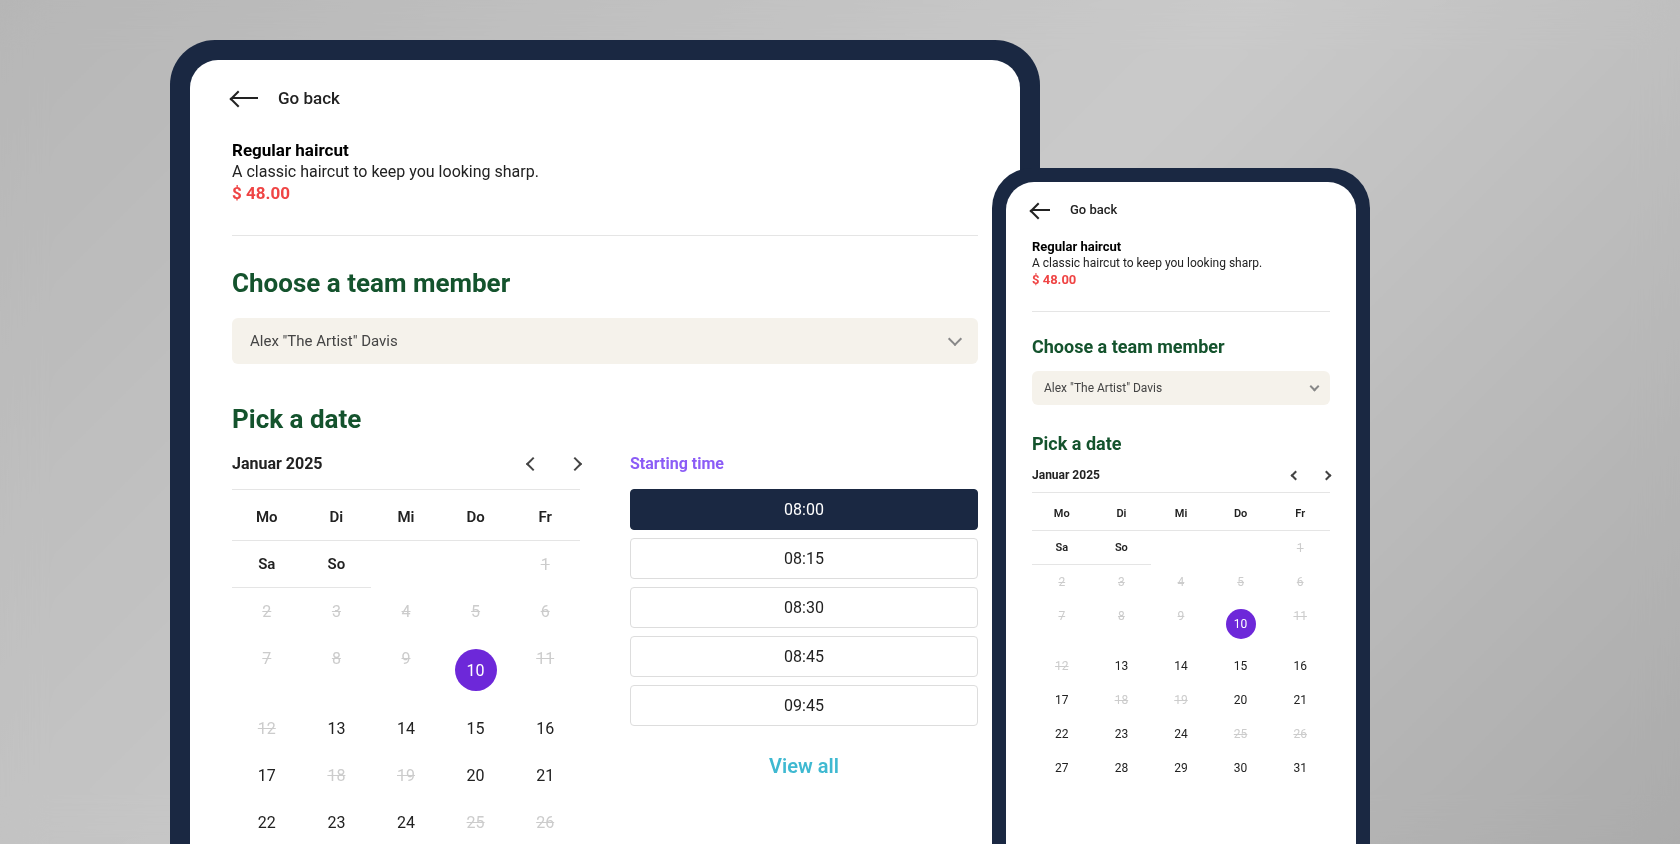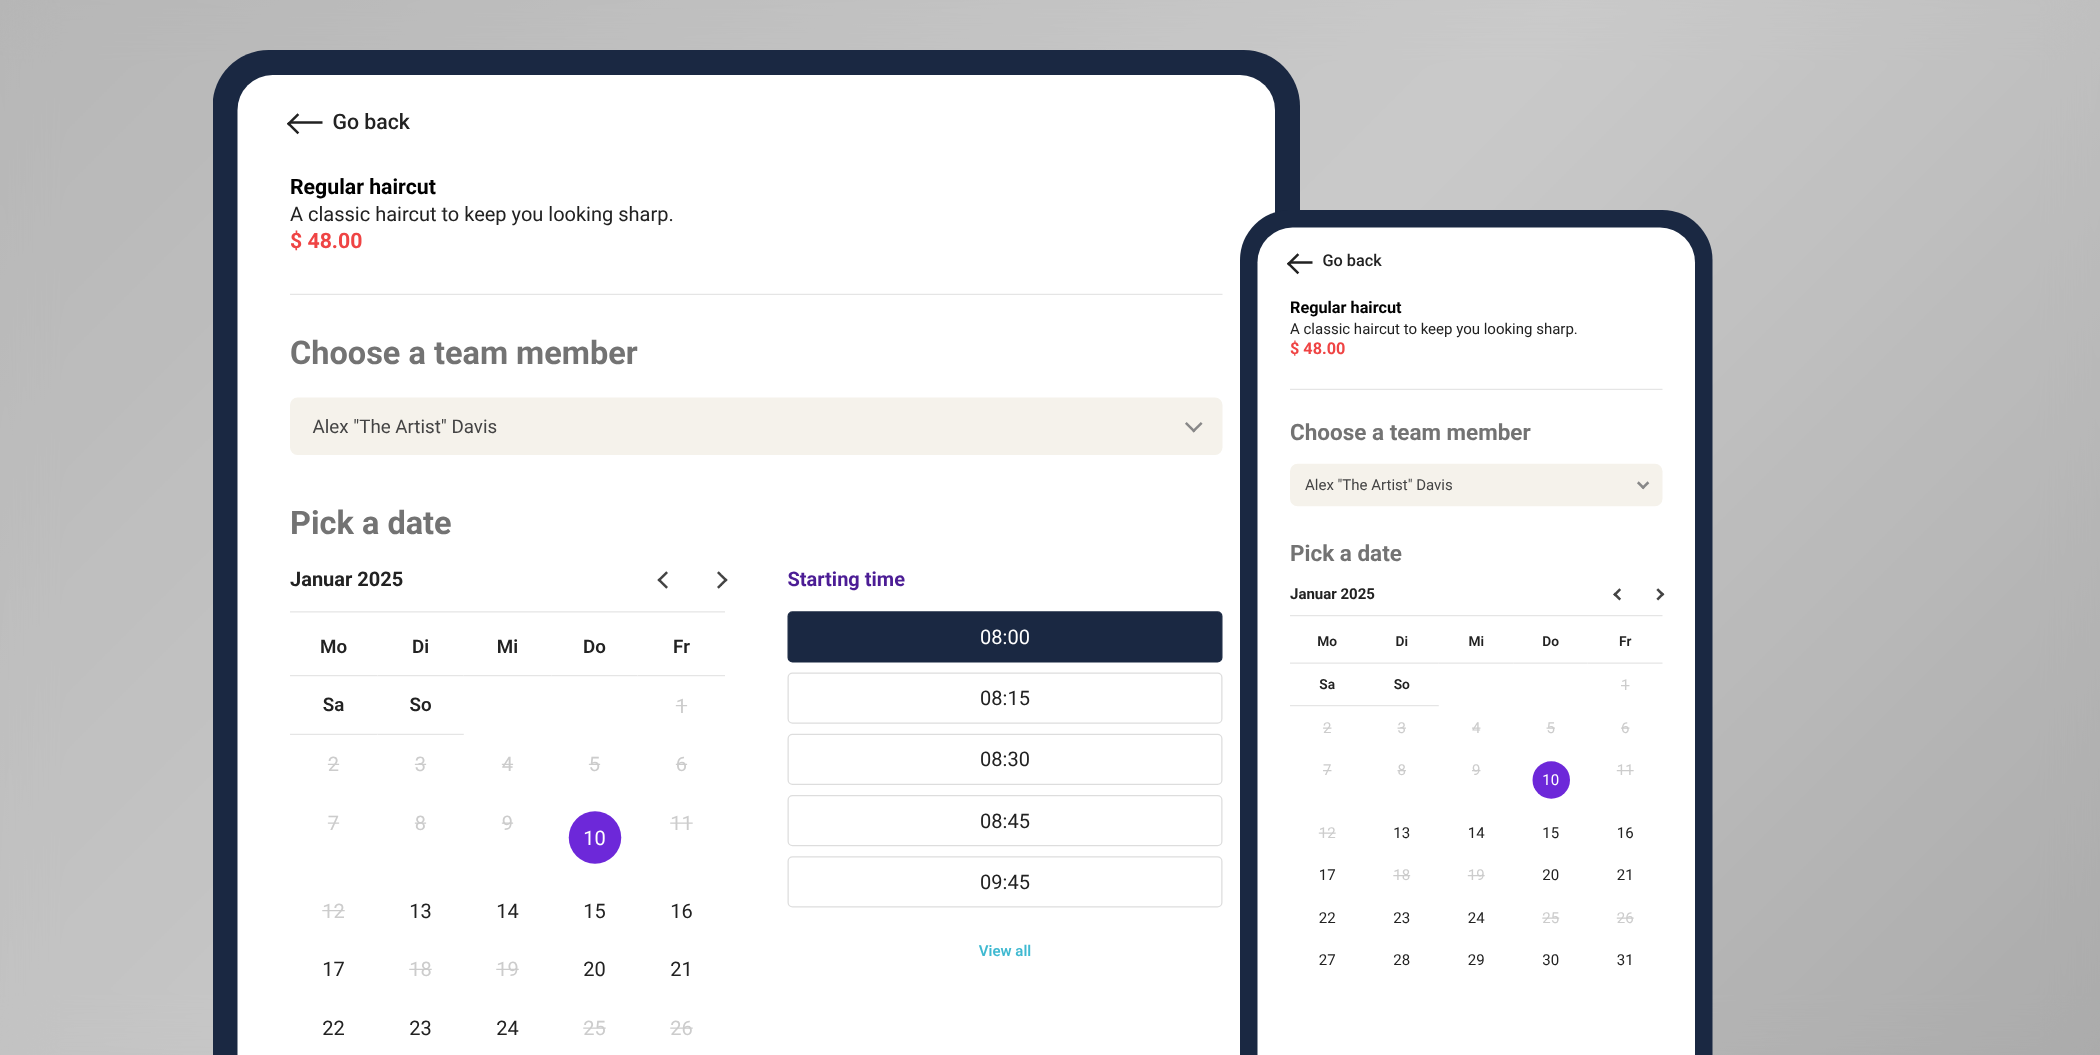--- a/index.html
+++ b/index.html
@@ -45,21 +45,21 @@
   padding: 28px 42px;
   overflow: hidden;
 }
 .phone .screen {
   padding: 20px 26px;
   border-radius: 28px;
 }
 .go-back {
   display: flex;
   align-items: center;
-  gap: 8px;
+  gap: 20px;
   font-size: 17px;
   color: #222;
   cursor: pointer;
   margin-bottom: 32px;
   font-weight: 500;
 }
 .phone .go-back { font-size: 13px; margin-bottom: 22px; }
 .arrow-left {
   width: 26px;
   height: 2px;
@@ -99,21 +99,21 @@
 .phone .service-price { font-size: 13px; }
 .divider {
   height: 1px;
   background: #e5e5e5;
   margin: 32px 0;
 }
 .phone .divider { margin: 24px 0; }
 .section-heading {
   font-size: 26px;
   font-weight: 700;
-  color: #737373;
+  color: #14532d;
   margin-bottom: 20px;
 }
 .phone .section-heading { font-size: 18px; margin-bottom: 14px; }
 .team-select {
   background: #f5f2eb;
   border-radius: 6px;
   padding: 14px 18px;
   display: flex;
   justify-content: space-between;
   align-items: center;
@@ -207,42 +207,42 @@
   align-items: center;
   justify-content: center;
 }
 .phone .cal-day.selected span { width: 30px; height: 30px; }
 .time-panel {
   flex: 1;
 }
 .time-heading {
   font-size: 16px;
   font-weight: 700;
-  color: #4c1d95;
+  color: #8b5cf6;
   margin-bottom: 16px;
 }
 .time-slot {
   border: 1px solid #ddd;
   border-radius: 4px;
   text-align: center;
   padding: 10px 10px;
   margin-bottom: 8px;
   font-size: 16px;
   cursor: pointer;
   color: #222;
 }
 .time-slot.selected {
   background: #1a2842;
   color: #fff;
   border-color: #1a2842;
 }
 .view-all {
   text-align: center;
   color: #3fb9d1;
-  font-size: 12px;
+  font-size: 20px;
   font-weight: 600;
   cursor: pointer;
   margin-top: 28px;
 }
 </style>
 </head>
 <body>
 <div class="bg-blur"></div>
 
 <div class="device tablet">

